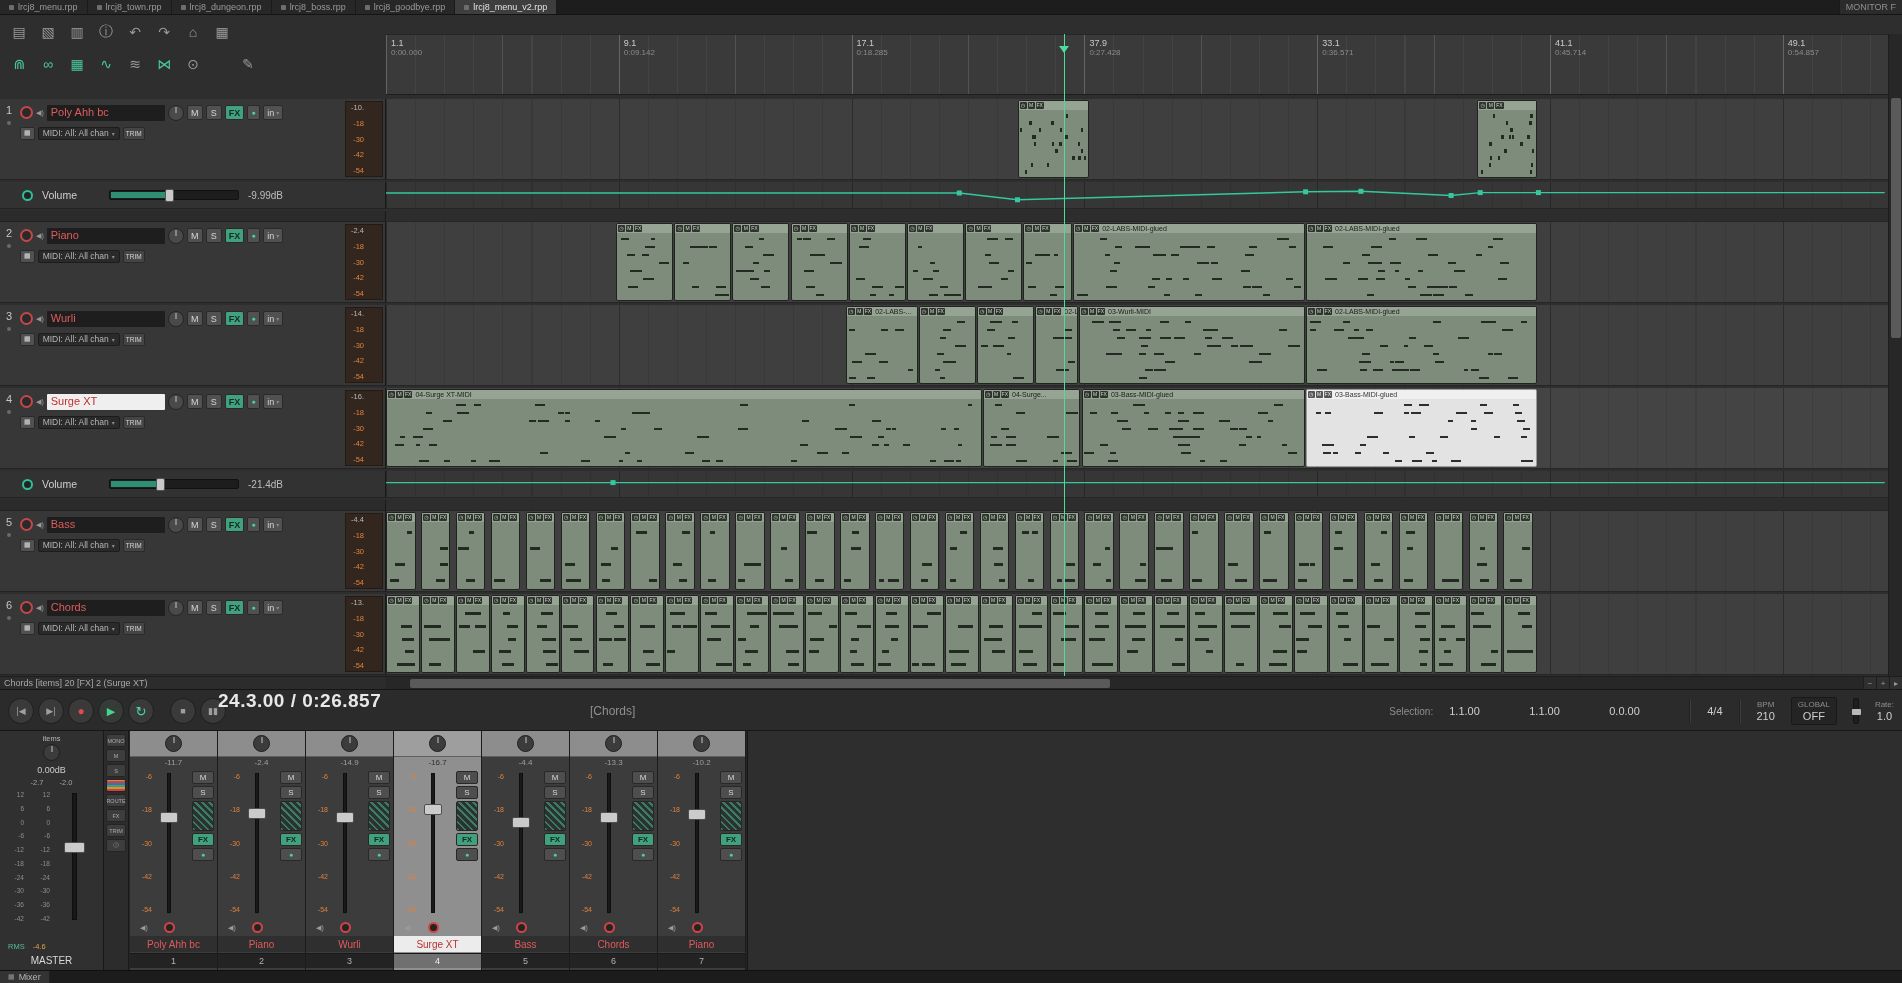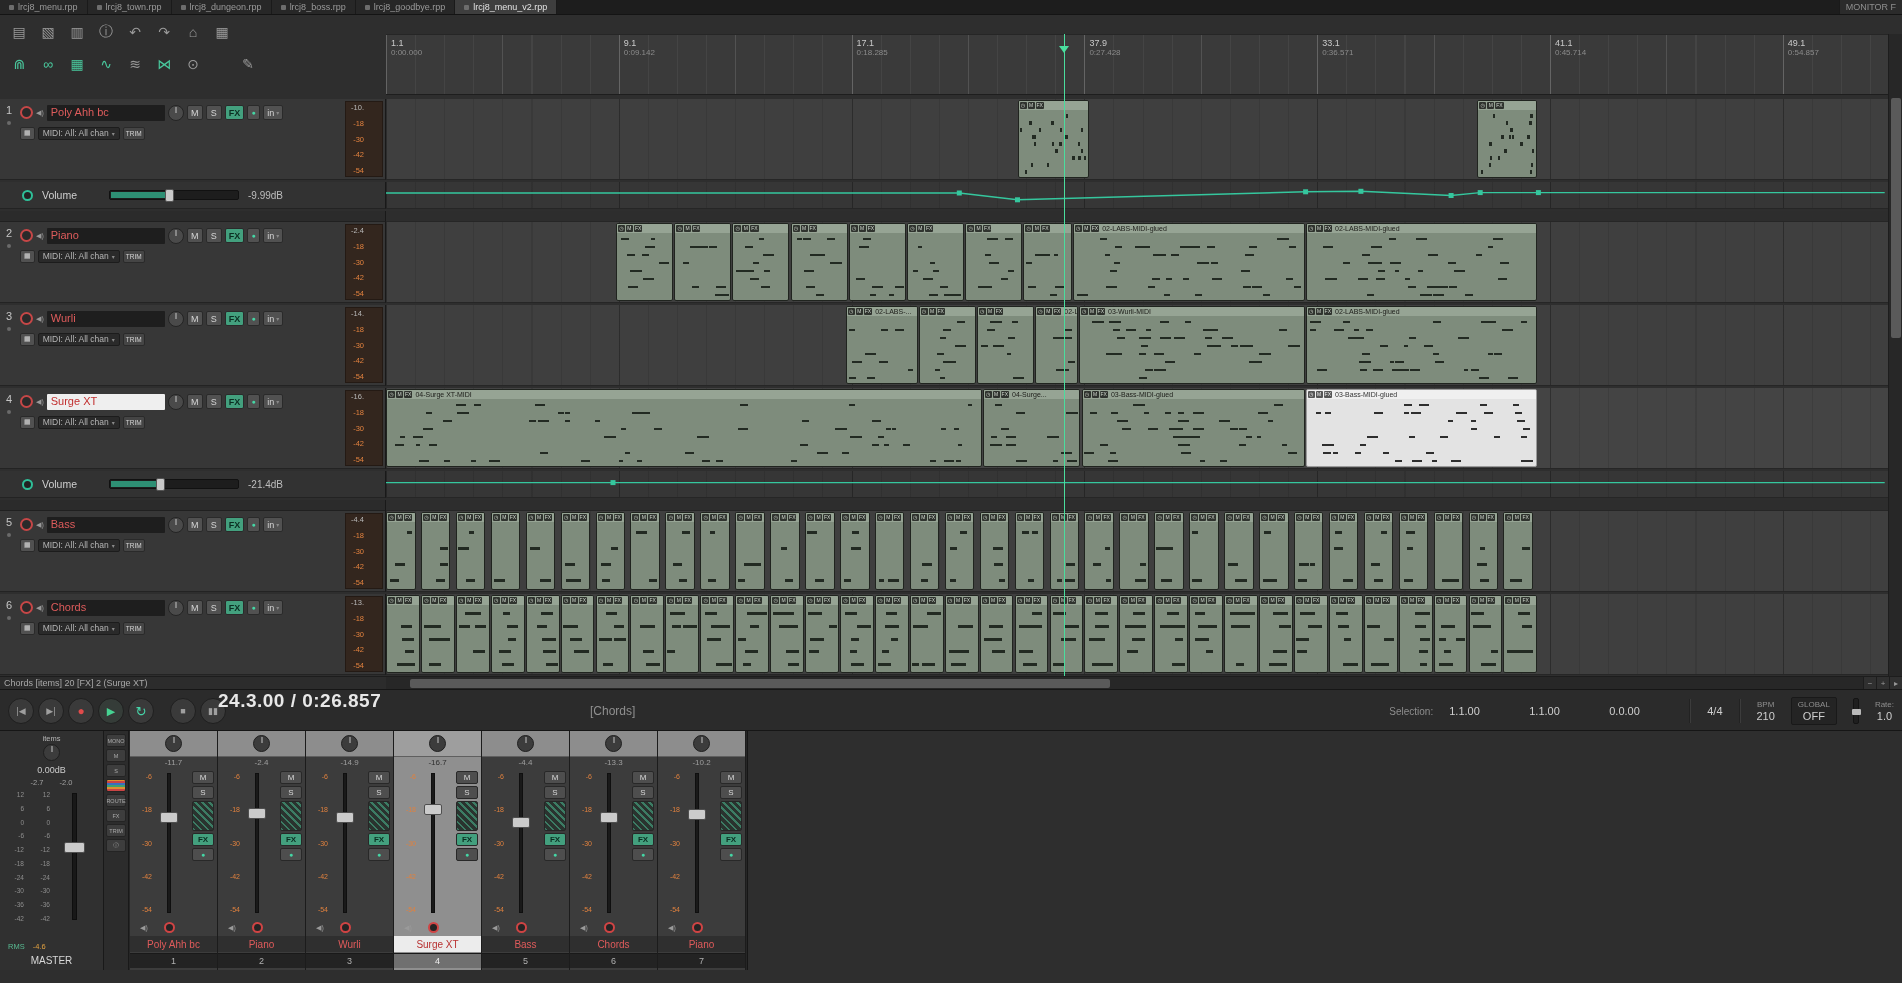--- a/index.html
+++ b/index.html
@@ -562,20 +562,26 @@
         </div>
         <div class="sbottom">
           <span class="spk">◀)</span>
           <div class="srec"></div>
         </div>
         <div class="sname">Piano</div>
         <div class="snum">7</div>
       </div>
     </div>
 
+  <div id="docker">
+    <div class="dtab">
+      <span class="dico">▦</span>
+      <span>Mixer</span>
+    </div>
+  </div>
 <div class="row" style="top: 99px; height: 81px;">
       <div class="tcp">
         <div class="tnum">1</div>
         <div class="tled"></div>
         <div class="trow1">
           <div class="rec-arm"></div>
           <span class="spk">◀)</span>
           <div class="name-box">Poly Ahh bc</div>
           <div class="knob">
             <div class="knob-line"></div>

